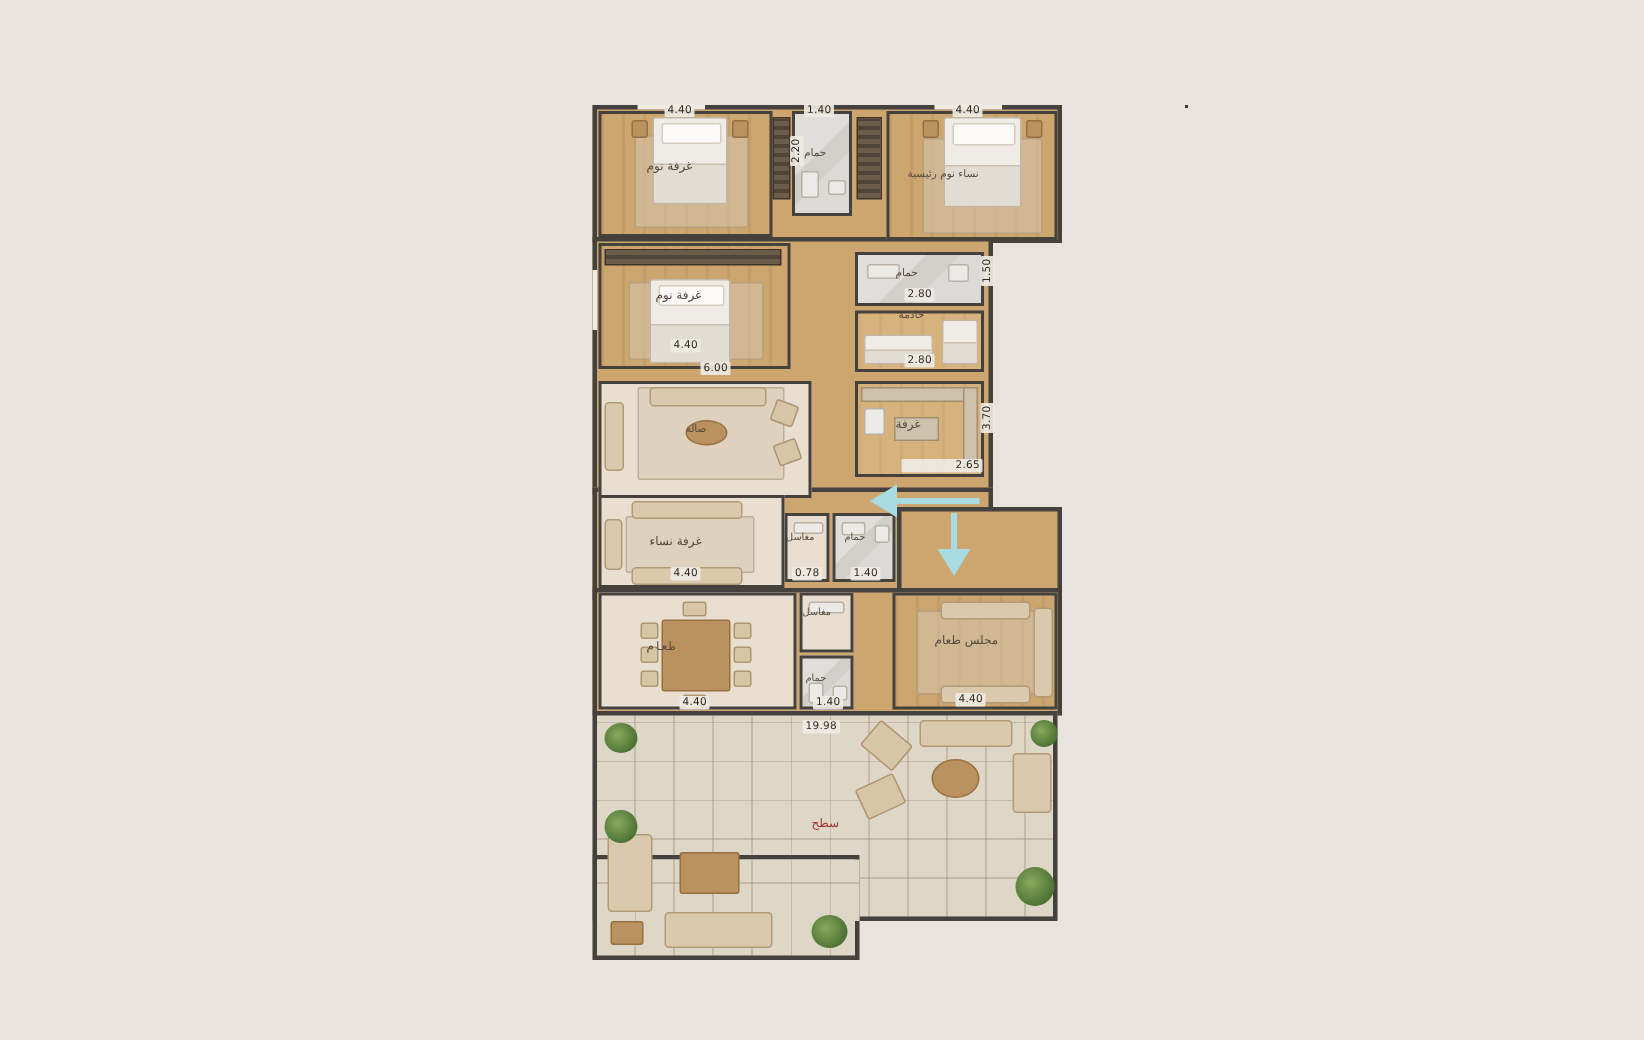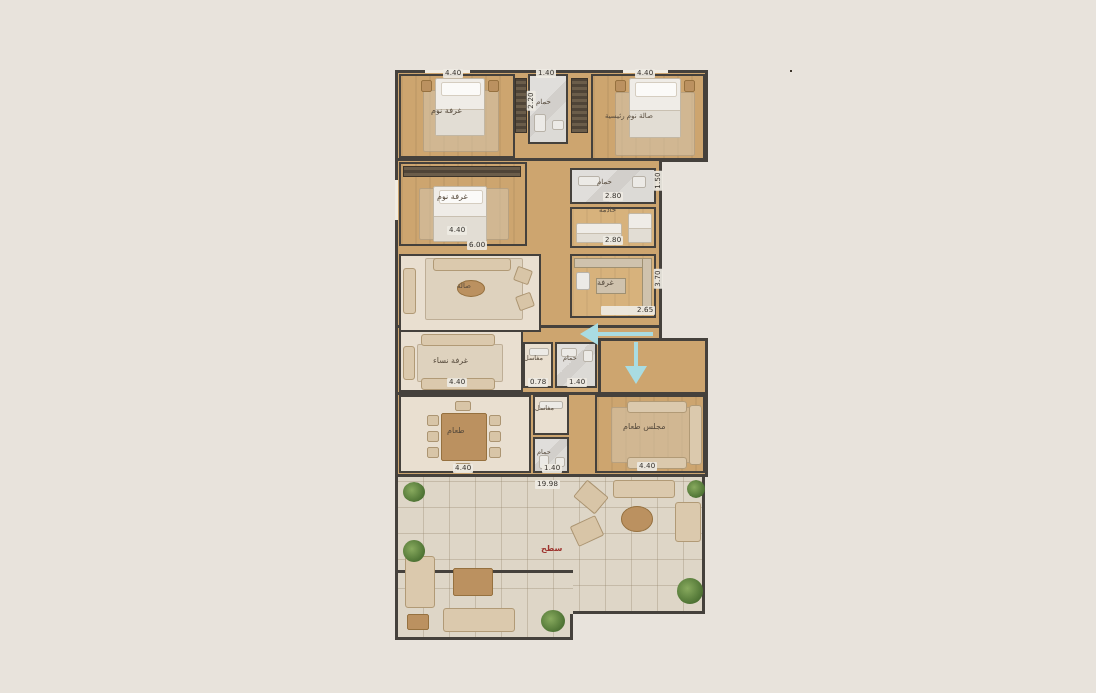--- a/index.html
+++ b/index.html
@@ -13,21 +13,21 @@
   .woodl{background:repeating-linear-gradient(90deg,rgba(0,0,0,.04) 0 2px,transparent 2px 14px),#d7b27c;}
   .cream{background:var(--cream,#e9dfd0);}
   .marble{background:linear-gradient(135deg,#e0dedb 0 40%,#d2cfcb 40% 60%,#dcdad6 60%),var(--marble,#d9d6d2);}
   .ter{background-color:var(--tile,#ded6c7);border:3px solid var(--wall,#45413c);
        background-image:repeating-linear-gradient(0deg,transparent 0 25px,rgba(150,135,110,.35) 25px 26px),
                         repeating-linear-gradient(90deg,transparent 0 25px,rgba(150,135,110,.35) 25px 26px);}
   .patch{position:absolute;background:var(--tile,#ded6c7);
        background-image:repeating-linear-gradient(0deg,transparent 0 25px,rgba(150,135,110,.35) 25px 26px),
                         repeating-linear-gradient(90deg,transparent 0 25px,rgba(150,135,110,.35) 25px 26px);}
   .rlabel{position:absolute;font-size:8px;color:#564a3c;white-space:nowrap;z-index:30;direction:rtl;}
-  .rlabel.red{color:var(--terrace-label,#9e332d);font-weight:bold;}
+  .rlabel.red{color:var(--terrace-label,#9e332d);}
   .dim{position:absolute;font-size:7px;color:var(--dim-text,#2f2b26);background:rgba(238,234,227,.92);
        padding:0 2px;border-radius:1px;line-height:9px;z-index:31;letter-spacing:.2px;}
   .dim.vert{transform:rotate(-90deg);transform-origin:center;}
   .fur{position:absolute;box-sizing:border-box;}
   .bed{background:#efece7;border:1px solid #c2b7a4;border-radius:2px;}
   .bed .pillow{position:absolute;left:10%;top:3px;width:80%;height:22%;background:#fbfaf8;border:1px solid #d5cdc0;border-radius:2px;}
   .bed .blanket{position:absolute;left:0;bottom:0;width:100%;height:45%;background:#e2ddd4;border-top:1px solid #c9c0b1;}
   .sofa{background:#dbc9ad;border:1px solid #b19a76;border-radius:3px;}
   .chair{background:#d8c5a7;border:1px solid #ac9572;border-radius:2px;}
   .rug{background:rgba(214,199,174,.55);border:1px solid rgba(160,140,110,.5);border-radius:2px;}
@@ -190,30 +190,30 @@
     <div class="fur plant" style="left:282px;top:508px;width:26px;height:26px;"></div>
     <div class="fur plant" style="left:292px;top:410px;width:18px;height:18px;"></div>
 
     <div class="arrow-shaft" style="left:202px;top:262px;width:56px;height:4px;"></div>
     <div class="arrow-head left" style="left:185px;top:253px;"></div>
     <div class="arrow-shaft" style="left:239px;top:272px;width:4px;height:24px;"></div>
     <div class="arrow-head down" style="left:230px;top:296px;"></div>
 
     <span class="rlabel" style="left:36px;top:36px;">غرفة نوم</span>
     <span class="rlabel" style="left:141px;top:28px;font-size:7px;">حمام</span>
-    <span class="rlabel" style="left:210px;top:42px;font-size:7px;">صالة نوم رئيسية</span>
+    <span class="rlabel" style="left:210px;top:42px;font-size:7px;">نساء نوم رئيسية</span>
     <span class="rlabel" style="left:42px;top:122px;">غرفة نوم</span>
     <span class="rlabel" style="left:202px;top:108px;font-size:7px;">حمام</span>
     <span class="rlabel" style="left:204px;top:136px;font-size:7px;">خادمة</span>
     <span class="rlabel" style="left:62px;top:212px;font-size:7px;">صالة</span>
     <span class="rlabel" style="left:202px;top:208px;">غرفة</span>
     <span class="rlabel" style="left:38px;top:286px;">غرفة نساء</span>
     <span class="rlabel" style="left:129px;top:284px;font-size:6.5px;">مغاسل</span>
     <span class="rlabel" style="left:168px;top:284px;font-size:6.5px;">حمام</span>
-    <span class="rlabel" style="left:52px;top:356px;">طعام</span>
+    <span class="rlabel" style="left:36px;top:356px;font-family:Liberation Mono, monospace;">طعام</span>
     <span class="rlabel" style="left:140px;top:334px;font-size:6.5px;">مغاسل</span>
     <span class="rlabel" style="left:142px;top:378px;font-size:6.5px;">حمام</span>
     <span class="rlabel" style="left:228px;top:352px;">مجلس طعام</span>
     <span class="rlabel red" style="left:146px;top:474px;">سطح</span>
 
     <span class="dim" style="left:48px;top:-1px;">4.40</span>
     <span class="dim" style="left:141px;top:-1px;">1.40</span>
     <span class="dim vert" style="left:126px;top:26px;">2.20</span>
     <span class="dim" style="left:240px;top:-1px;">4.40</span>
     <span class="dim" style="left:52px;top:156px;">4.40</span>

